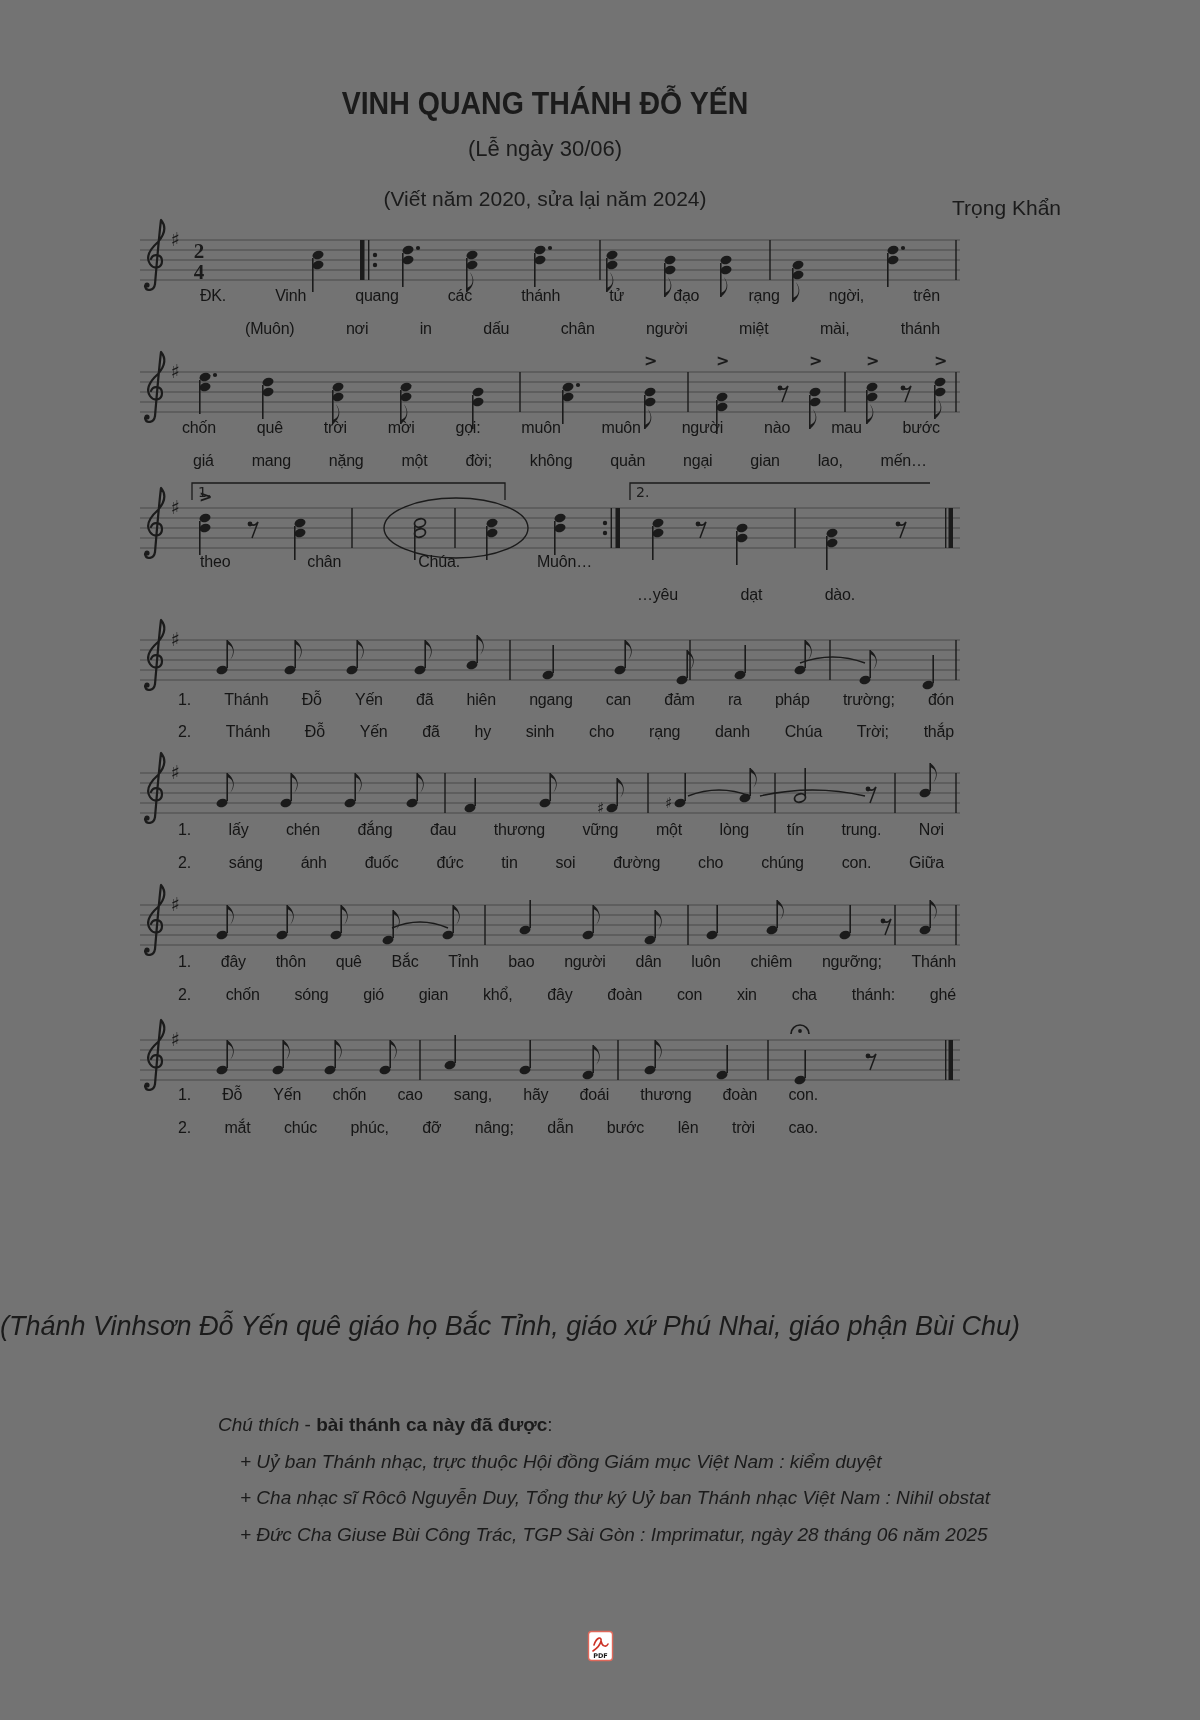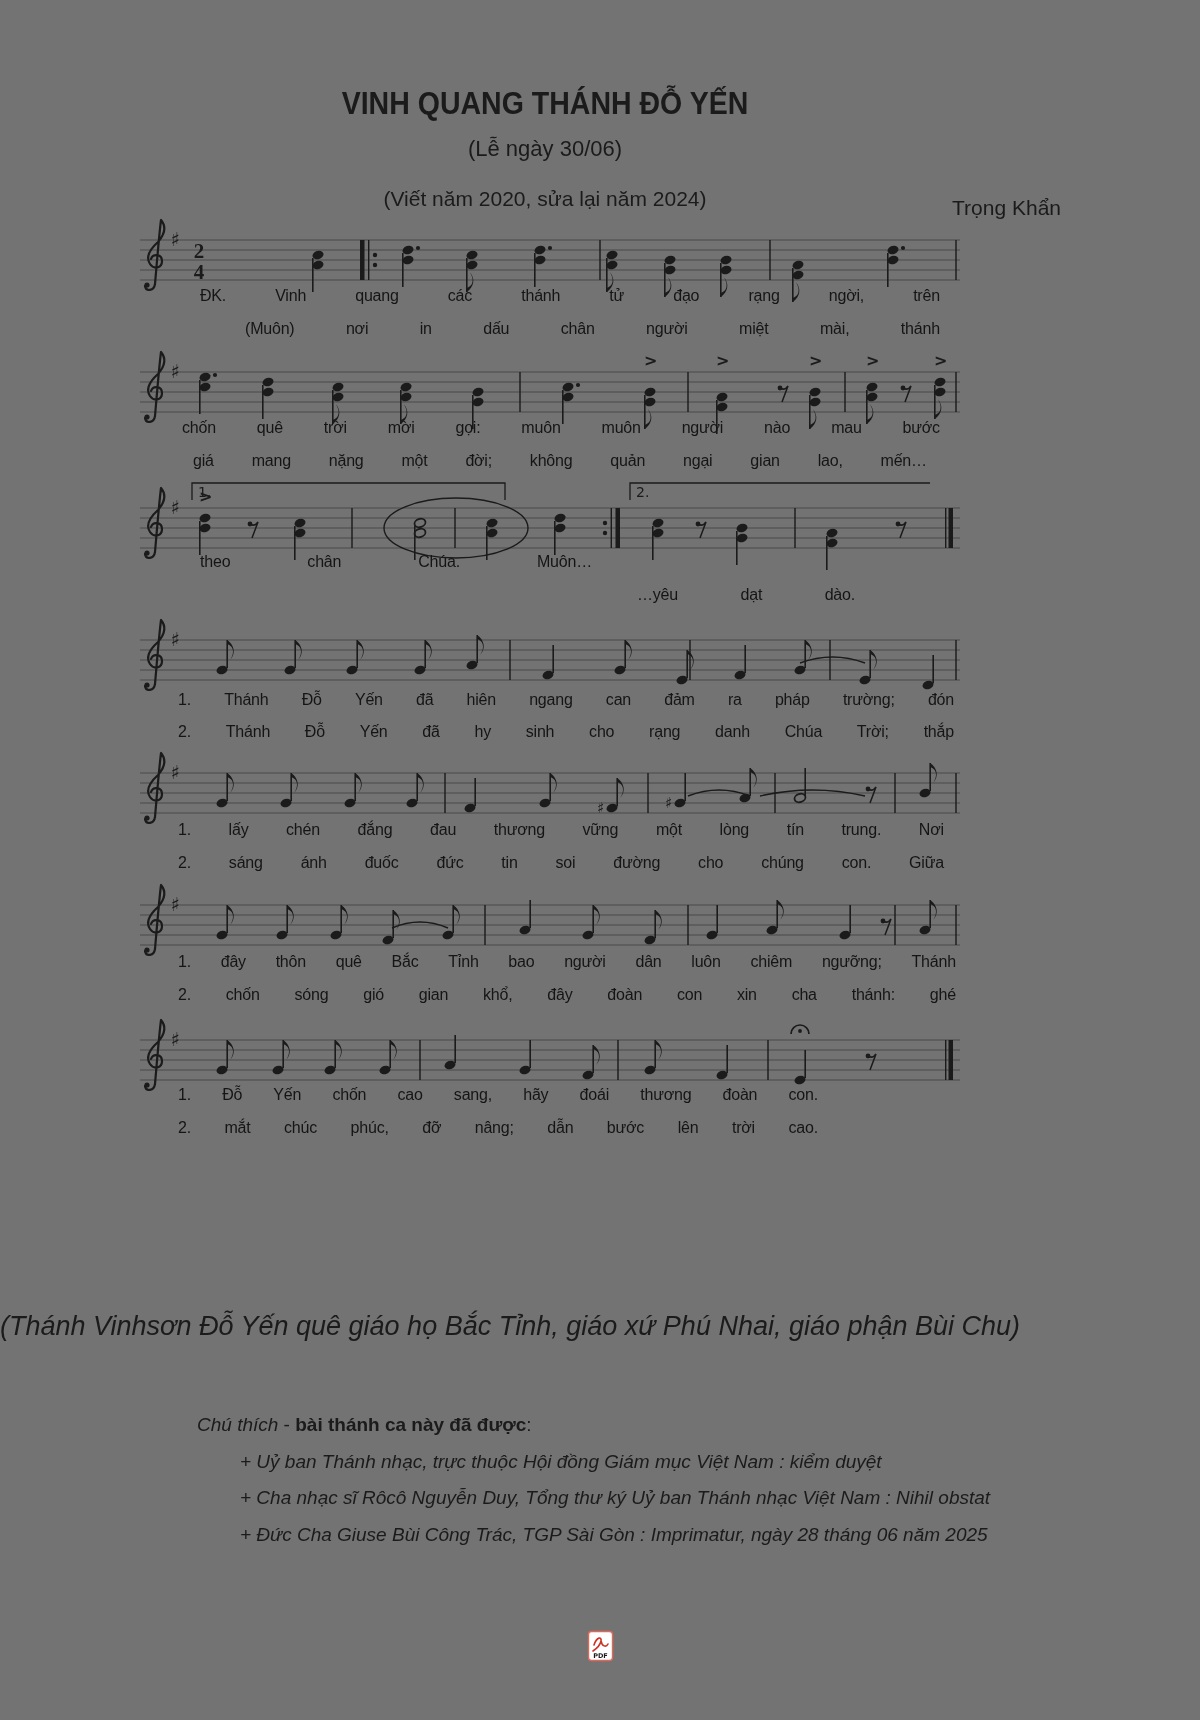--- a/index.html
+++ b/index.html
@@ -25,21 +25,21 @@
   .s4r1{top:691px;left:178px;width:776px}
   .s4r2{top:723px;left:178px;width:776px}
   .s5r1{top:821px;left:178px;width:766px}
   .s5r2{top:854px;left:178px;width:766px}
   .s6r1{top:953px;left:178px;width:778px}
   .s6r2{top:986px;left:178px;width:778px}
   .s7r1{top:1086px;left:178px;width:640px}
   .s7r2{top:1119px;left:178px;width:640px}
   .dedic{top:1295px;left:0;width:1130px;text-align:left;font-size:27px;font-style:italic;margin-top:16px;}
   .annot-head{top:1414px;left:197px;font-size:19px;}
-  .annot-head .it{font-style:italic;}
+  .annot-head .it{font-style:italic;margin-left:21px;}
   .annot-head .bd{font-weight:bold;}
   .annot-item{left:240px;font-size:19px;font-style:italic;white-space:nowrap;}
   .ai0{top:1451px}.ai1{top:1487px}.ai2{top:1524px}
   .footer{top:1630px;left:0;width:1200px;display:flex;justify-content:center;align-items:flex-end;gap:10px;}
   .footer-text{font-family:"DejaVu Serif",serif;font-size:20px;color:#222;}
   svg text{font-family:"DejaVu Sans",sans-serif;fill:#1b1b1b;}
   svg .ts{font-family:"Liberation Serif",serif;font-weight:bold;font-size:21px;text-anchor:middle;}
   svg .ks{font-size:19px;text-anchor:middle;}
 </style>
 </head>

